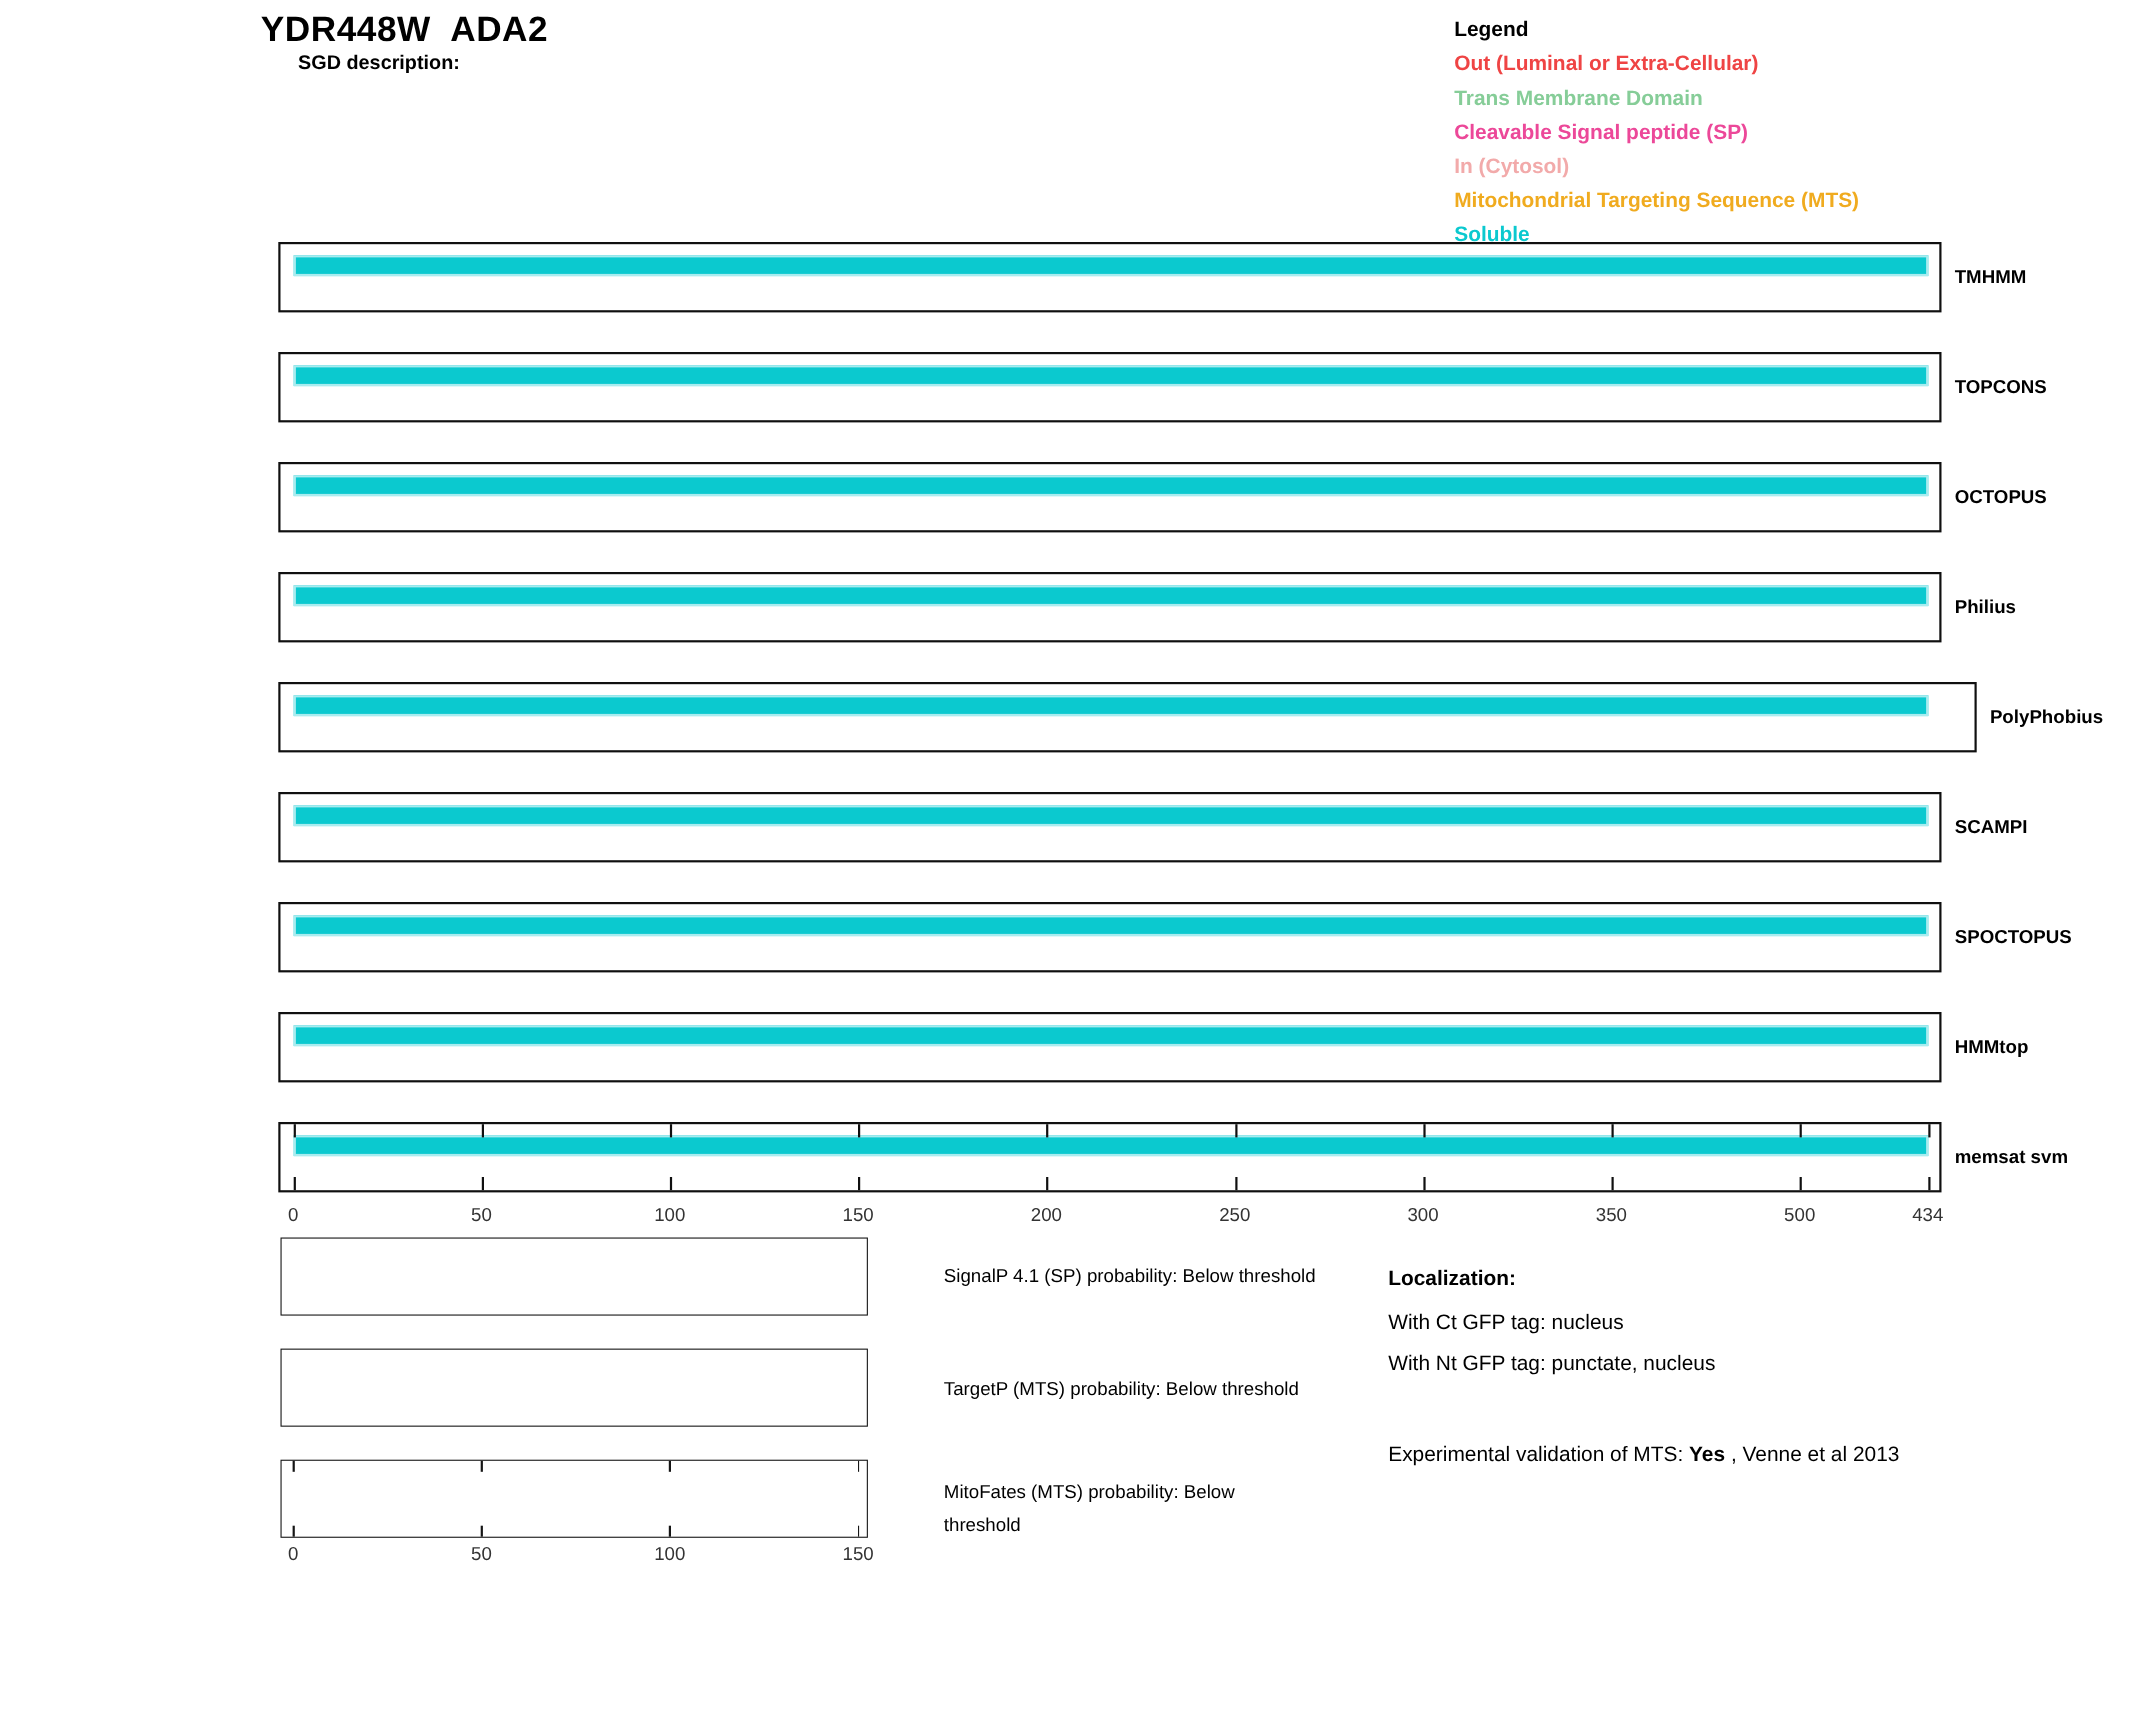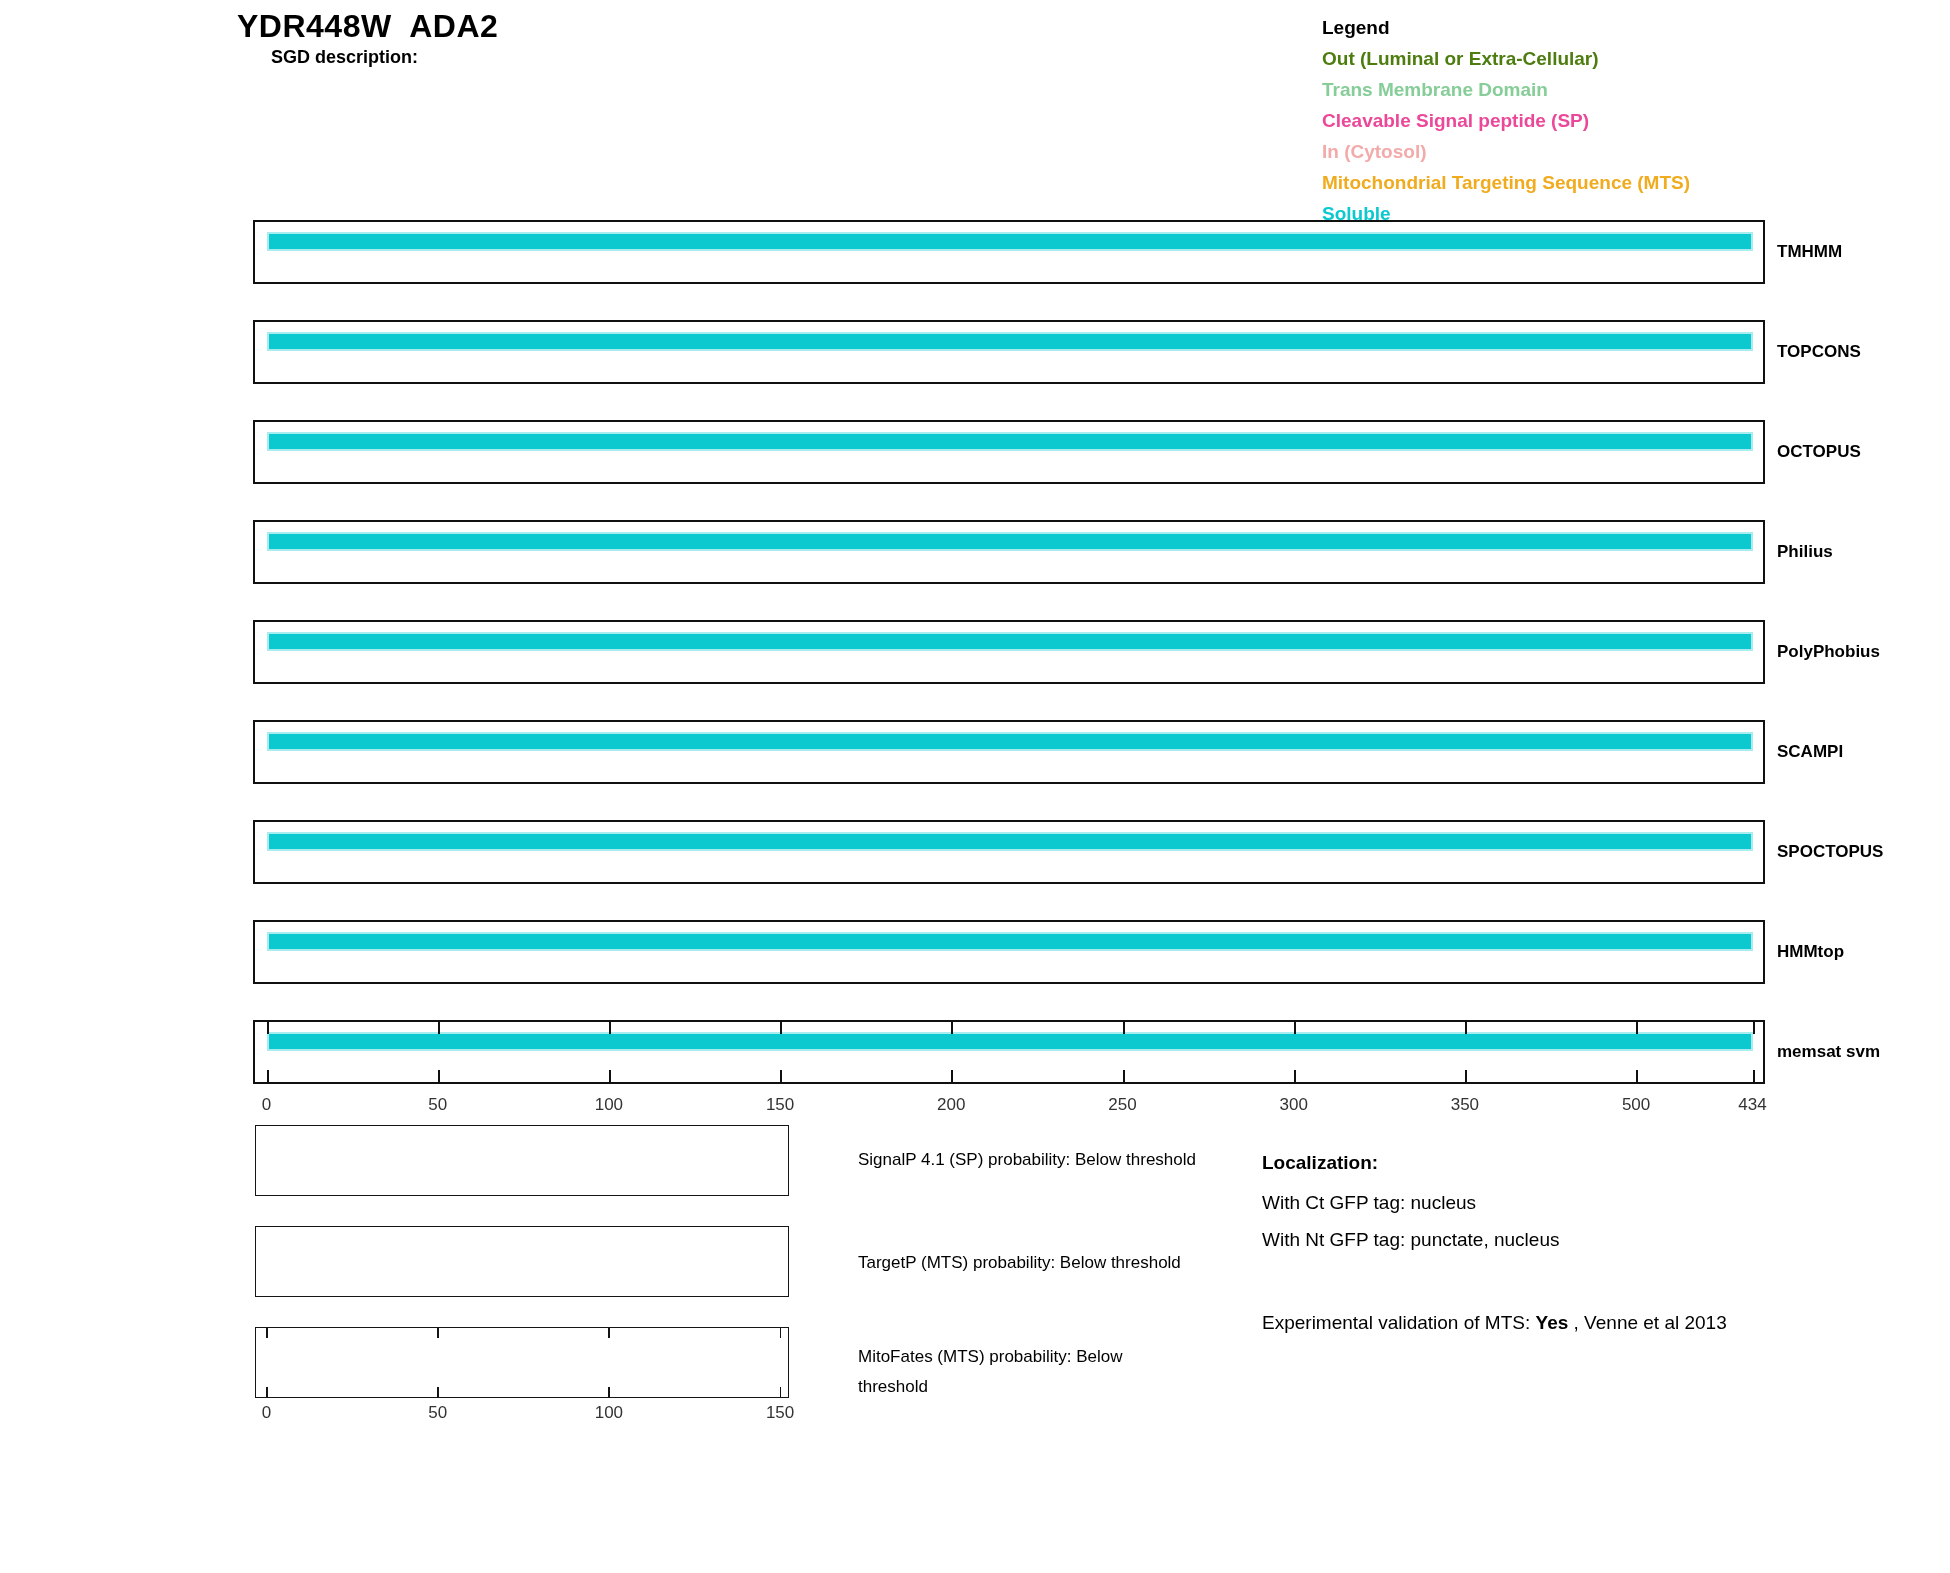--- a/index.html
+++ b/index.html
@@ -38,21 +38,21 @@
 <body>
 
 <div id="page-root">
 
   <div class="page-title">YDR448W  ADA2</div>
   <div class="sgd-label">SGD description:</div>
 
   <div class="legend">
     <div class="legend-title">Legend</div>
     <div id="legend-entries">
-        <div class="legend-item" style="color: #4d7c0f;">Out (Luminal or Extra-Cellular)</div>
+        <div class="legend-item" style="color: #ef4444;">Out (Luminal or Extra-Cellular)</div>
         <div class="legend-item" style="color: rgb(134, 205, 152);">Trans Membrane Domain</div>
         <div class="legend-item" style="color: #ec4899;">Cleavable Signal peptide (SP)</div>
         <div class="legend-item" style="color: rgb(242, 170, 170);">In (Cytosol)</div>
         <div class="legend-item" style="color: rgb(240, 171, 31);">Mitochondrial Targeting Sequence (MTS)</div>
         <div class="legend-item" style="color: rgb(11, 201, 207);">Soluble</div>
       </div>
   </div>
 
   <div id="tracks">
       <div class="track-row" style="top: 220px;">
@@ -72,21 +72,21 @@
           <div class="tbar" style="left: 11.5px; width: 1486.02px; background: rgb(11, 201, 207);"></div>
         </div>
     <div class="tlabel">OCTOPUS</div>
   </div>
       <div class="track-row" style="top: 520px;">
     <div class="tbox">
           <div class="tbar" style="left: 11.5px; width: 1486.02px; background: rgb(11, 201, 207);"></div>
         </div>
     <div class="tlabel">Philius</div>
   </div>
-      <div class="track-row" style="top: 620px;">
+      <div class="track-row" style="top: 620px; padding-left: 32px;">
     <div class="tbox">
           <div class="tbar" style="left: 11.5px; width: 1486.02px; background: rgb(11, 201, 207);"></div>
         </div>
     <div class="tlabel">PolyPhobius</div>
   </div>
       <div class="track-row" style="top: 720px;">
     <div class="tbox">
           <div class="tbar" style="left: 11.5px; width: 1486.02px; background: rgb(11, 201, 207);"></div>
         </div>
     <div class="tlabel">SCAMPI</div>

